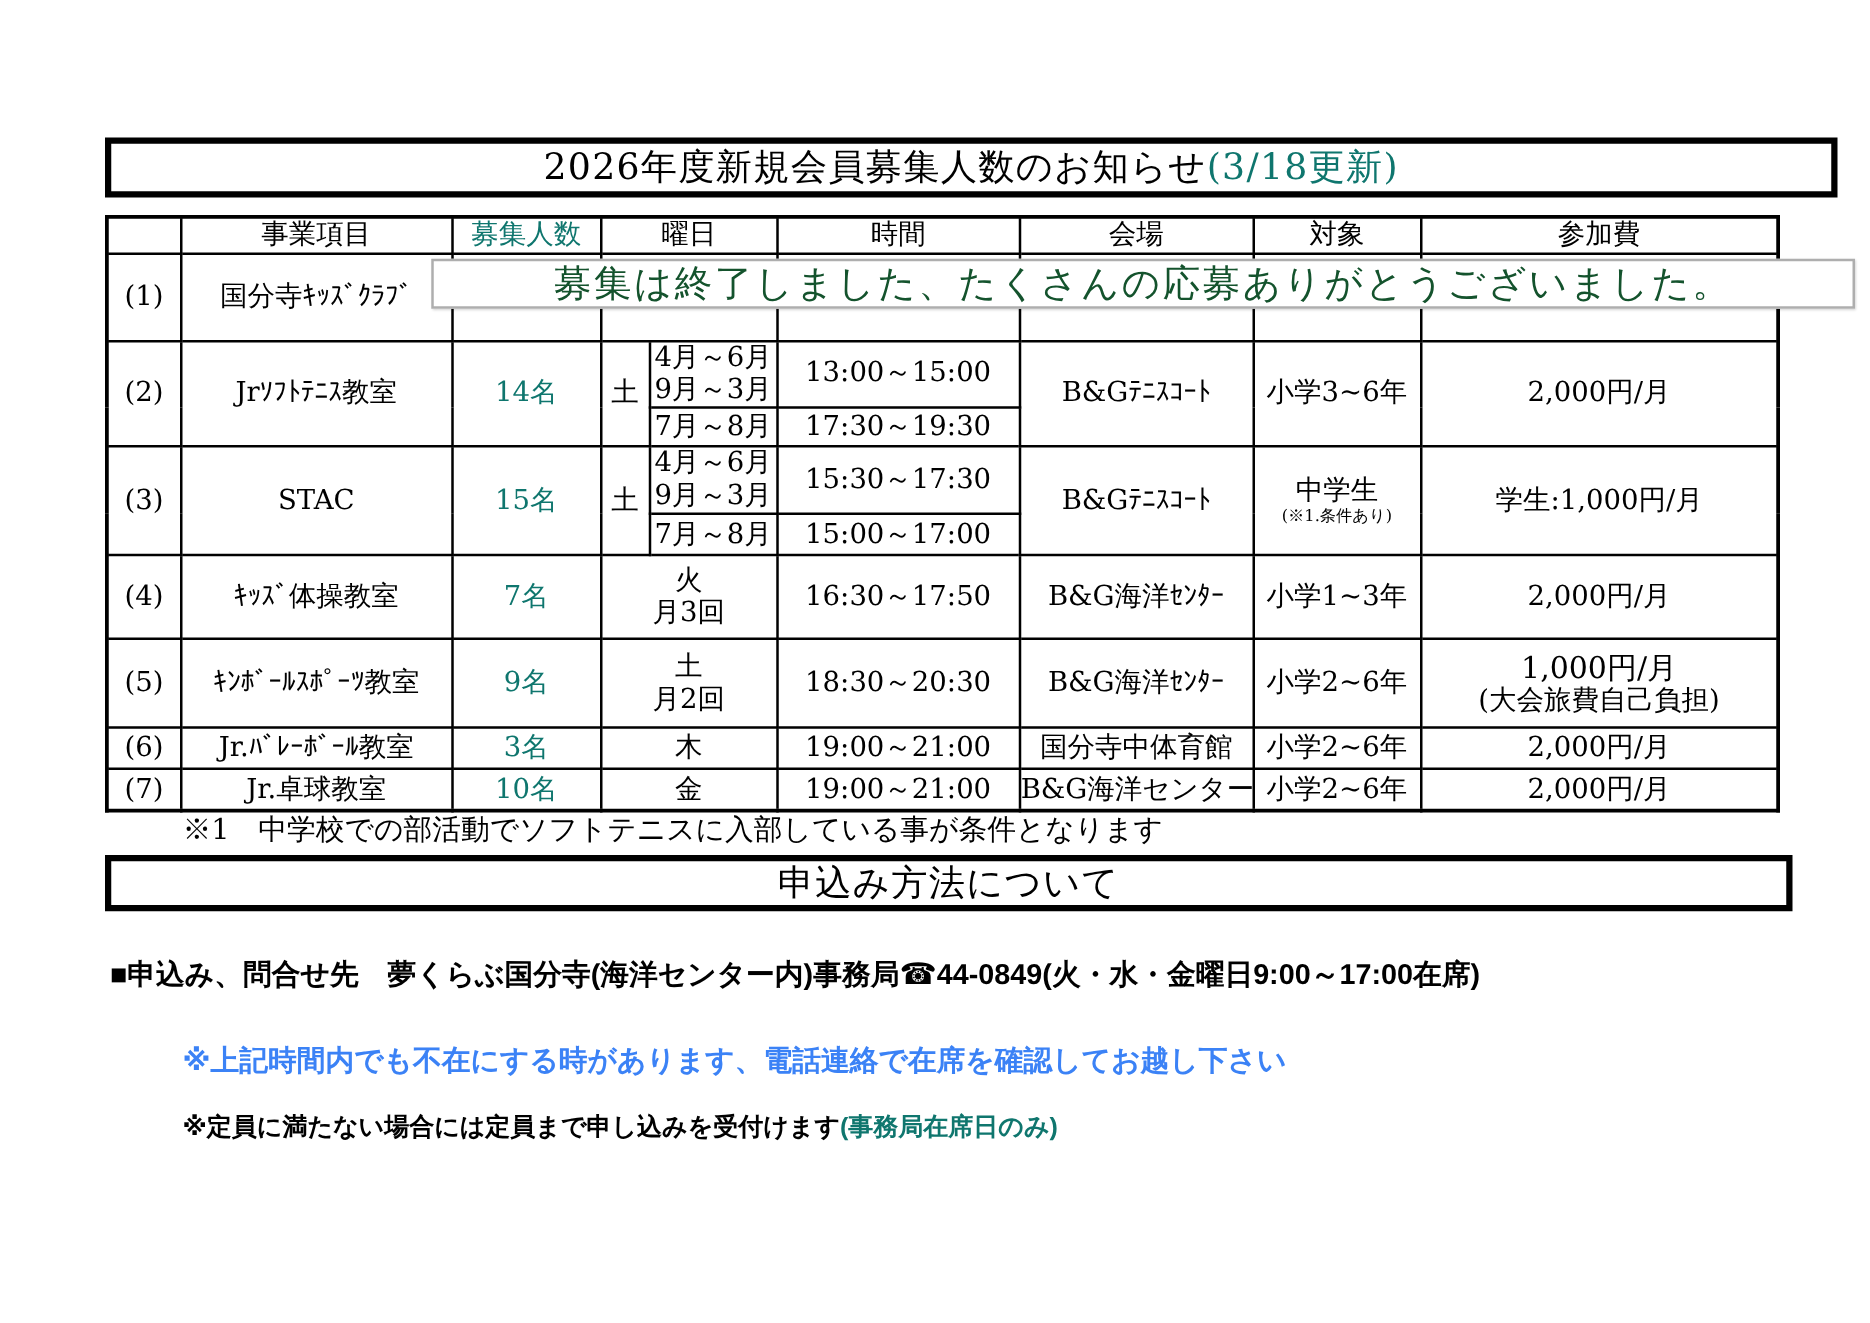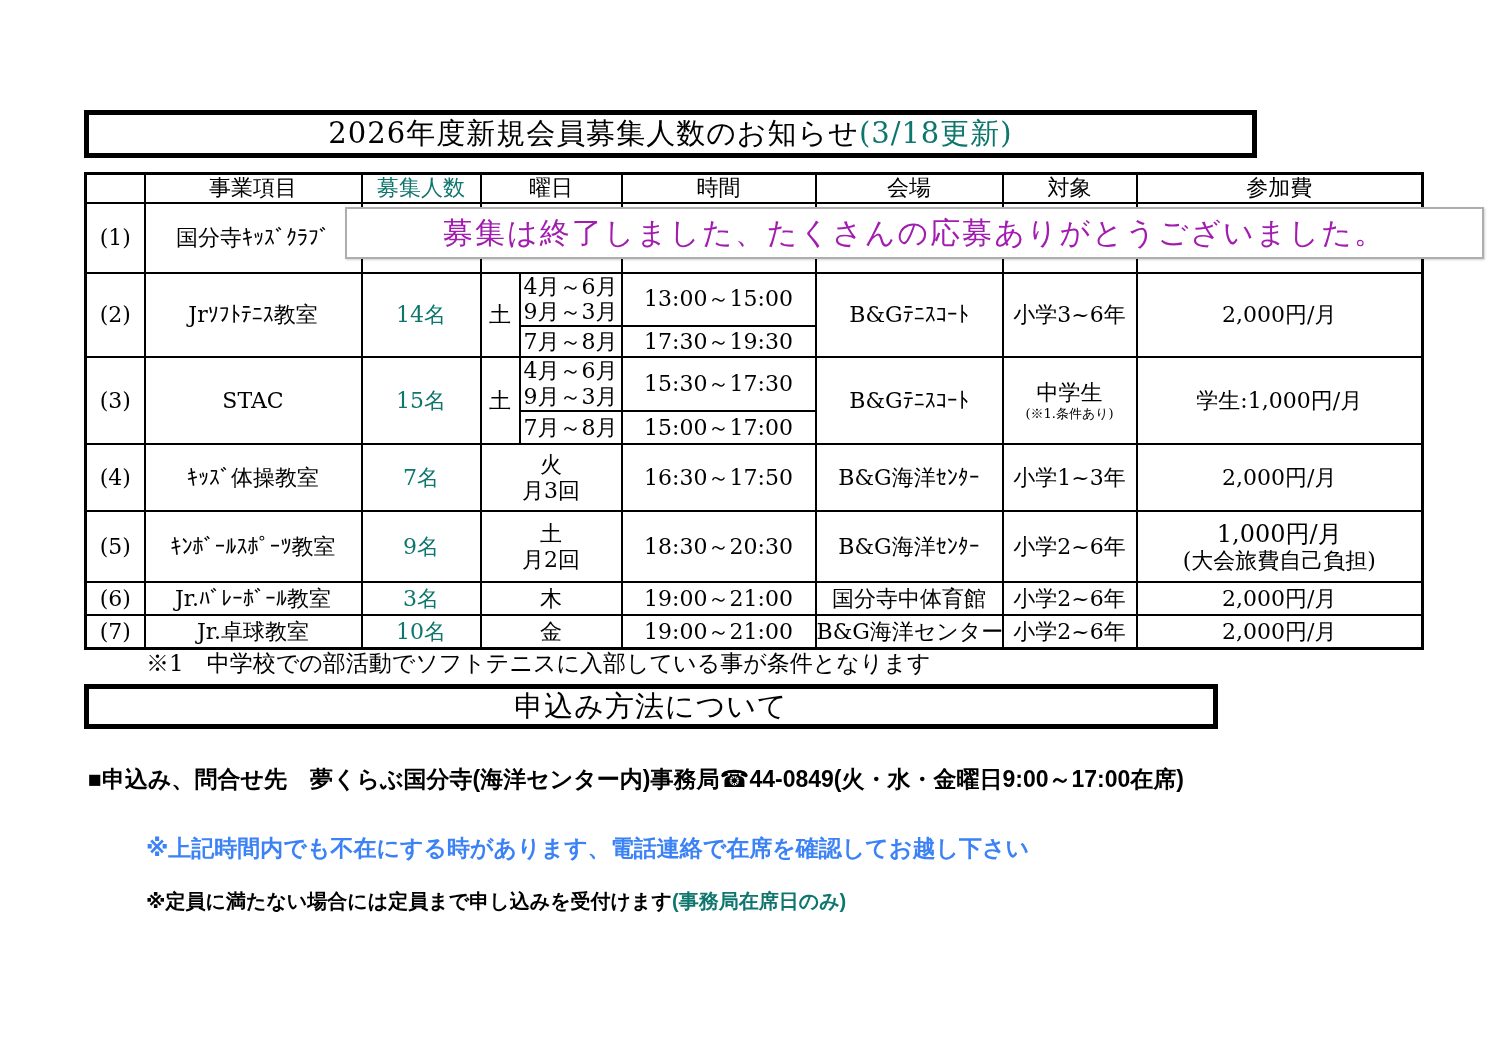--- a/index.html
+++ b/index.html
@@ -1,44 +1,44 @@
 <!DOCTYPE html>
 <html lang="ja"><head>
 <meta charset="utf-8">
 <style>
   html,body {margin:0; padding:0; background:#ffffff;}
   .page {position:relative; width:1496px; height:1058px; background:#ffffff;
          font-family:"DejaVu Serif","Liberation Serif",serif; color:#000;}
 
-  .title-box {position:absolute; left:84px; top:110px; width:1173px; height:48px;
+  .title-box {position:absolute; left:84px; top:110px; width:1386px; height:48px;
               box-sizing:border-box; border:5px solid #000; background:#fff;
               display:flex; align-items:center; justify-content:center;
               font-size:29px; letter-spacing:1px; white-space:nowrap;}
 
   .main-table {position:absolute; left:84px; top:172px; width:1337px;
                border-collapse:collapse; table-layout:fixed;
                border:3px solid #000; background:#fff;}
   .main-table td, .main-table th {border:2px solid #000; padding:0;
                text-align:center; vertical-align:middle; font-weight:normal;
                font-size:22px; line-height:1.18; overflow:hidden; white-space:nowrap;}
   .red  {color:#0f766e;}
   .bold {font-weight:bold;}
   .sm   {font-size:13px;}
   .xs   {font-size:20px;}
   .t23  {font-size:24px;}
 
-  .closed-box {position:absolute; left:345px; top:207px; width:1139px; height:52px;
+  .closed-box {position:absolute; left:345px; top:207px; width:1139px; height:40px;
                box-sizing:border-box; background:#fff; border:2px solid #aeaeae;
                box-shadow:1px 1px 2px rgba(0,0,0,0.18);
                display:flex; align-items:center; justify-content:center;
-               font-size:30px; letter-spacing:2px; color:#a21caf; z-index:5; white-space:nowrap;}
+               font-size:30px; letter-spacing:2px; color:#14532d; z-index:5; white-space:nowrap;}
 
   .footnote {position:absolute; left:146px; top:648px; font-size:23px; white-space:nowrap;}
 
-  .apply-box {position:absolute; left:84px; top:684px; width:1134px; height:45px;
+  .apply-box {position:absolute; left:84px; top:684px; width:1350px; height:45px;
               box-sizing:border-box; border:5px solid #000; background:#fff;
               display:flex; align-items:center; justify-content:center;
               font-size:29px; letter-spacing:1px;}
 
   .sans {font-family:"Liberation Sans","DejaVu Sans",sans-serif;}
   .contact {position:absolute; left:88px; top:764px; font-size:23px; font-weight:bold; white-space:nowrap;text-align:center;}
   .note1 {position:absolute; left:146px; top:833px; font-size:23px; font-weight:bold; color:#3b82f6; white-space:nowrap;}
   .note2 {position:absolute; left:146px; top:888px; font-size:20px; font-weight:bold; white-space:nowrap;}
   .phone-glyph {font-size:24px;}
 </style>

